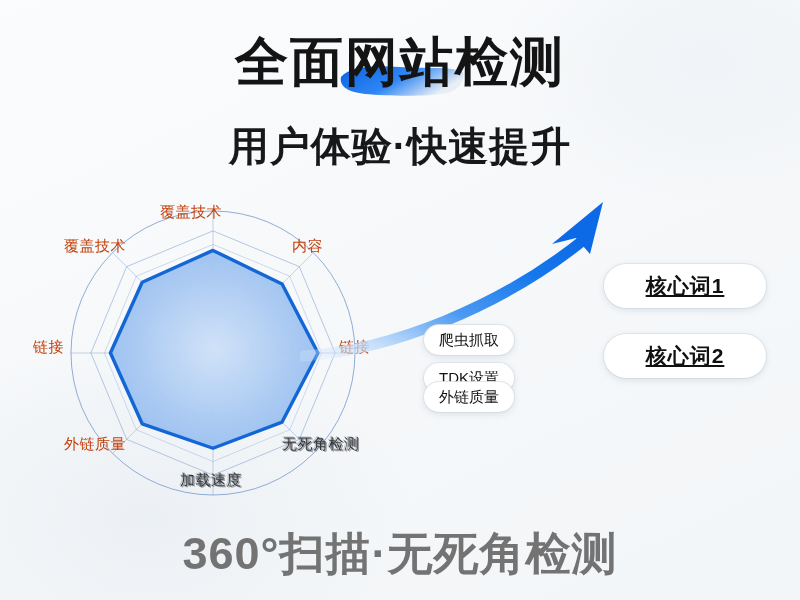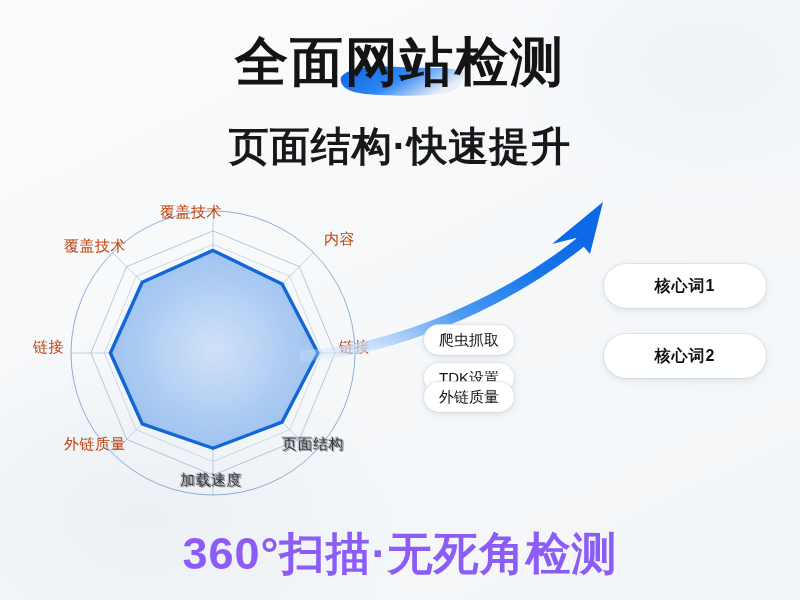--- a/index.html
+++ b/index.html
@@ -71,21 +71,21 @@
 
   .footline {
     position: absolute;
     top: 524px;
     left: 0;
     width: 800px;
     text-align: center;
     font-size: 45px;
     font-weight: bold;
     letter-spacing: 1px;
-    color: #8b5cf6;
+    color: #737373;
     white-space: nowrap;
   }
 
   
   #radar-block {
     position: absolute;
     left: 28px;
     top: 192px;
     width: 380px;
     height: 320px;
@@ -128,23 +128,24 @@
   }
   .pill.small {
     height: 30px;
     padding: 0 15px;
     font-size: 15px;
     font-weight: normal;
   }
   .pill.big {
     height: 44px;
     width: 162px;
-    font-size: 16px;
+    font-size: 21px;
     font-weight: bold;
     letter-spacing: 1px;
+    text-decoration: underline;
   }
 </style>
 </head>
 <body>
 
 <div id="poster"></div>
 
 <div class="title-wrap">
   <div class="title-line">
     <svg class="brush" viewBox="0 0 126 34" preserveAspectRatio="none">
@@ -155,21 +156,21 @@
           <stop offset="100%" stop-color="#e9eef4"></stop>
         </linearGradient>
       </defs>
       <path d="M2,14 C10,4 34,2 60,4 C86,6 112,3 124,9 C126,18 120,27 108,30
                C86,34 50,33 26,31 C10,29 0,24 2,14 Z" fill="url(#brushGrad)"></path>
     </svg>
     <span class="title-text">全面网站检测</span>
   </div>
 </div>
 
-<div class="subtitle">页面结构·快速提升</div>
+<div class="subtitle">用户体验·快速提升</div>
 
 <div id="radar-block">
   <svg id="radar-svg" width="380" height="320" viewBox="0 0 380 320">
     <defs>
       <radialGradient id="radarFill" cx="0.5" cy="0.5" r="0.62">
         <stop offset="0%" stop-color="#cfe1f8" stop-opacity="0.95"></stop>
         <stop offset="60%" stop-color="#a7c8f2" stop-opacity="0.95"></stop>
         <stop offset="100%" stop-color="#8fb9ee" stop-opacity="0.95"></stop>
       </radialGradient>
     </defs>
@@ -192,23 +193,23 @@
         <line x1="185" y1="161" x2="84.59" y2="261.41" stroke="#6f93c9" stroke-width="0.7" opacity="0.55"></line>
         <line x1="185" y1="161" x2="43.00" y2="161.00" stroke="#6f93c9" stroke-width="0.7" opacity="0.55"></line>
         <line x1="185" y1="161" x2="84.59" y2="60.59" stroke="#6f93c9" stroke-width="0.7" opacity="0.55"></line>
       </g>
     <g id="radar-series">
         <polygon points="185.00,58.42 254.08,91.92 290.02,161.00 254.08,230.08 185.00,256.25 114.19,231.81 82.42,161.00 114.19,90.19" fill="url(#radarFill)" stroke="#1266d6" stroke-width="3.4" stroke-linejoin="round"></polygon>
       </g>
   </svg>
 
   <div class="radar-label" style="left:132px; top:11px;">覆盖技术</div>
-  <div class="radar-label" style="left:264px; top:38px;margin-left:32px;">内容</div>
+  <div class="radar-label" style="left:264px; top:45px;">内容</div>
   <div class="radar-label" style="left:311px; top:146px;">链接</div>
-  <div class="radar-label blurred" style="left:254px; top:243px;">页面结构</div>
+  <div class="radar-label blurred" style="left:254px; top:243px;">无死角检测</div>
   <div class="radar-label blurred" style="left:152px; top:279px;">加载速度</div>
   <div class="radar-label" style="left:36px; top:243px;">外链质量</div>
   <div class="radar-label" style="left:5px; top:146px;">链接</div>
   <div class="radar-label" style="left:36px; top:45px;">覆盖技术</div>
 </div>
 
 <svg id="arrow-svg" viewBox="0 0 410 190">
   <defs>
     <linearGradient id="arrowGrad" x1="0" y1="1" x2="1" y2="0">
       <stop offset="0%" stop-color="#dcebfd" stop-opacity="0.25"></stop>

